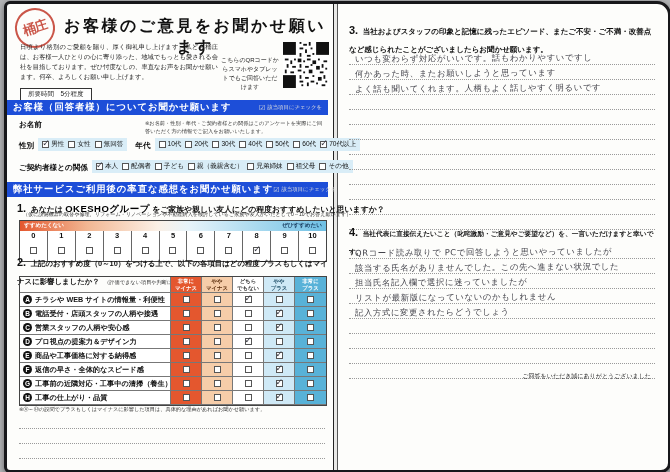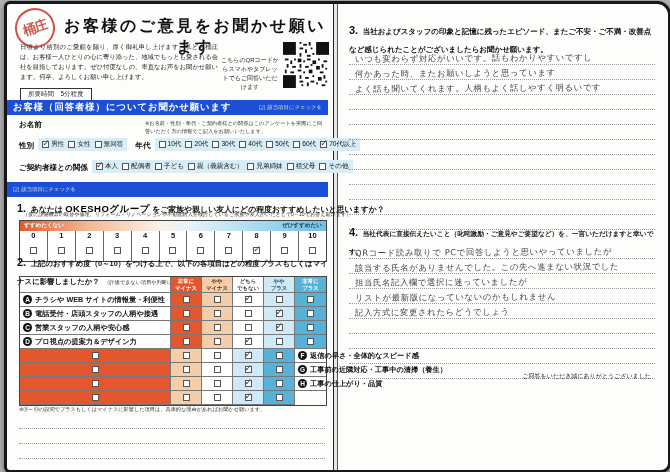--- a/index.html
+++ b/index.html
@@ -260,20 +260,21 @@
             <span class="optlb">祖父母</span>
           </span>
           <span class="opt">
             <span class="cb"></span>
             <span class="optlb">その他</span>
           </span>
         </span>
     </div>
 
     <div class="bar" style="top:178px">
+      <span class="bar-title">弊社サービスご利用後の率直な感想をお聞かせ願います</span>
       <span class="bar-note">
         <span class="cbicon">☑</span>
         <span>該当項目にチェックを</span>
       </span>
     </div>
 
     <div class="q1">
       <span class="qnum">1.</span>
       <span class="qtext">あなたは </span><span class="brand">OKESHOグループ</span><span class="qtext"> をご家族や親しい友人にどの程度おすすめしたいと思いますか？</span>
     </div>
@@ -386,20 +387,24 @@
         </div>
         <div class="gcell" style="height: 14px; background: rgb(255, 255, 255);">
           <span class="cb checked"></span>
         </div>
         <div class="gcell" style="height: 14px; background: rgb(207, 233, 246);">
           <span class="cb"></span>
         </div>
         <div class="gcell" style="height: 14px; background: rgb(88, 178, 216);">
           <span class="cb"></span>
         </div>
+        <div class="gcell grow-label">
+          <span class="circ">E</span>
+          <span class="rowlb">商品や工事価格に対する納得感</span>
+        </div>
         <div class="gcell" style="height: 14px; background: rgb(228, 87, 46);">
           <span class="cb"></span>
         </div>
         <div class="gcell" style="height: 14px; background: rgb(246, 205, 169);">
           <span class="cb"></span>
         </div>
         <div class="gcell" style="height: 14px; background: rgb(255, 255, 255);">
           <span class="cb"></span>
         </div>
         <div class="gcell" style="height: 14px; background: rgb(207, 233, 246);">

